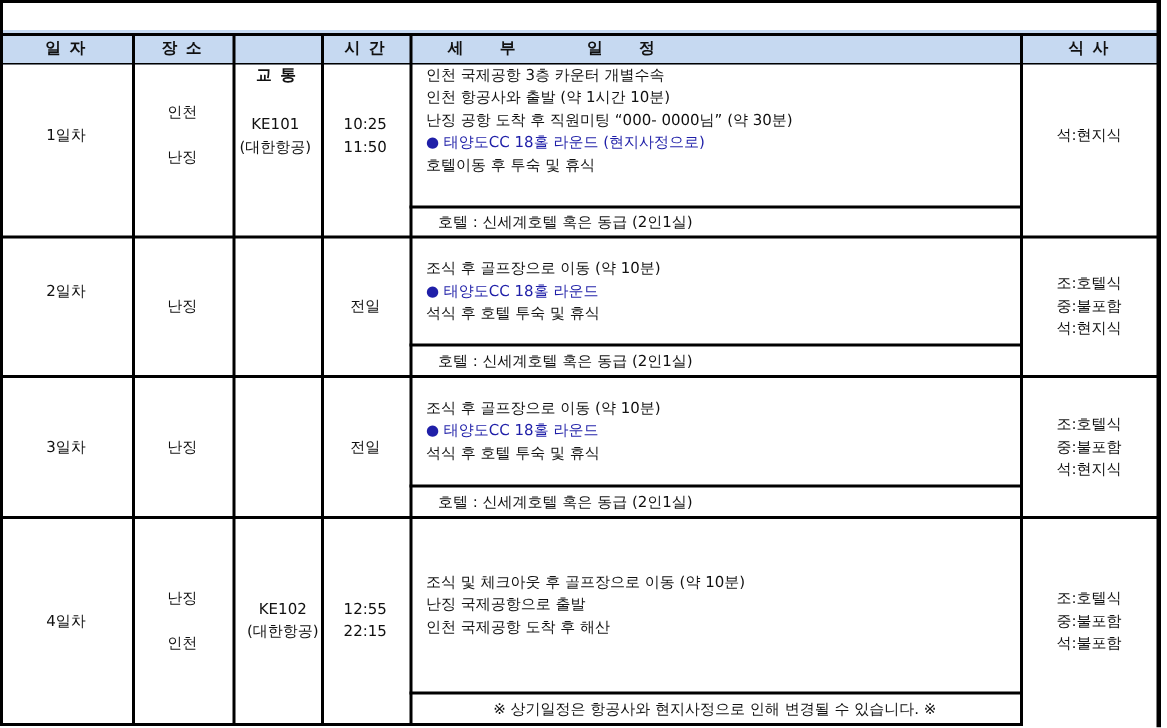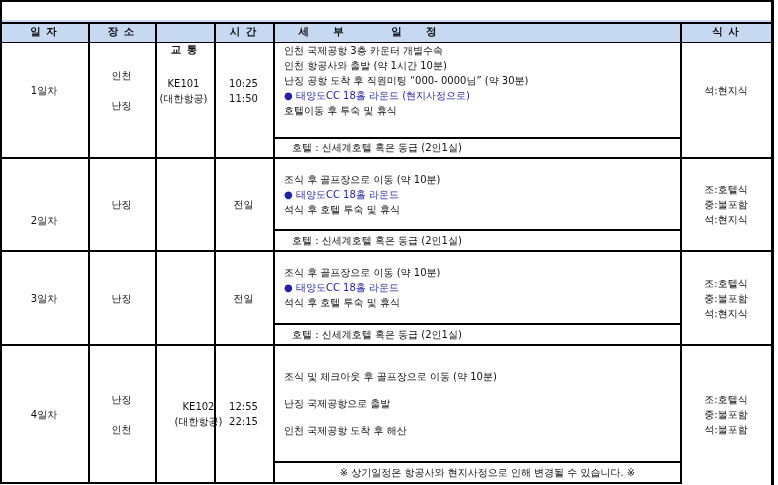--- a/index.html
+++ b/index.html
@@ -6,21 +6,21 @@
   body { width:778px; height:485px; position:relative; overflow:hidden;
          font-family:"DejaVu Sans", "Liberation Sans", sans-serif; font-size:10px; color:#111; }
   .abs { position:absolute; box-sizing:border-box; }
   .hdr { background:#c6d9f1; border-bottom:1px solid #000; display:flex; align-items:center; justify-content:center; font-weight:bold; font-size:10.5px; letter-spacing:1px;margin-top:20px; }
   .vline { position:absolute; width:1.5px; background:#000; }
   .hline { position:absolute; height:1.5px; background:#000; }
   .cell { display:flex; flex-direction:column; align-items:center; justify-content:center; text-align:center; line-height:15px; font-size:10px; }
   .sched { display:flex; flex-direction:column; justify-content:center; padding-left:11px; line-height:15px; font-size:10px; }
   .sched .blue { color:#1f1fa8; }
   .hotel { display:flex; align-items:center; padding-left:19px; font-size:10px; }
-  .notice { display:flex; align-items:center; justify-content:center; font-size:10px;margin-left:11px; }
+  .notice { display:flex; align-items:center; justify-content:center; font-size:10px; }
   .gap { height:15px; }
 </style>
 </head>
 <body>
 
 <div class="abs hdr" style="left:0;top:0;width:772px;height:23px;"></div>
 <div class="abs hdr" style="left:0;top:0;width:88px;height:23px;background:transparent;border:none;">일  자</div>
 <div class="abs hdr" style="left:88px;top:0;width:67px;height:23px;background:transparent;border:none;">장  소</div>
 <div class="abs hdr" style="left:155px;top:16px;width:59px;height:28px;background:transparent;border:none;">교  통</div>
 <div class="abs hdr" style="left:214px;top:0;width:59px;height:23px;background:transparent;border:none;">시  간</div>
@@ -48,21 +48,21 @@
   <span>인천 항공사와 출발 (약 1시간 10분)</span>
   <span>난징 공항 도착 후 직원미팅 “000- 0000님” (약 30분)</span>
   <span class="blue">● 태양도CC 18홀 라운드 (현지사정으로)</span>
   <span>호텔이동 후 투숙 및 휴식</span>
 </div>
 <div class="abs hotel" style="left:273px;top:138px;width:407px;height:20px;">호텔 : 신세계호텔 혹은 동급 (2인1실)</div>
 <div class="abs cell" style="left:680px;top:23px;width:92px;height:135px;">
   <span>석:현지식</span>
 </div>
 
-<div class="abs cell" style="left:0;top:174px;width:88px;height:93px;">
+<div class="abs cell" style="left:0;top:148px;width:88px;height:93px;">
   <span>2일차</span>
 </div>
 <div class="abs cell" style="left:88px;top:158px;width:67px;height:93px;">
   <span>난징</span>
 </div>
 <div class="abs cell" style="left:155px;top:158px;width:59px;height:93px;"></div>
 <div class="abs cell" style="left:214px;top:158px;width:59px;height:93px;">
   <span>전일</span>
 </div>
 <div class="abs sched" style="left:273px;top:158px;width:407px;height:72px;">
@@ -100,29 +100,29 @@
 </div>
 
 <div class="abs cell" style="left:0;top:345px;width:88px;height:138px;">
   <span>4일차</span>
 </div>
 <div class="abs cell" style="left:88px;top:345px;width:67px;height:138px;">
   <span>난징</span>
   <span class="gap"></span>
   <span>인천</span>
 </div>
-<div class="abs cell" style="left:169px;top:345px;width:59px;height:138px;">
+<div class="abs cell" style="left:159px;top:345px;width:59px;height:138px;">
   <span>KE102</span>
   <span>(대한항공)</span>
 </div>
 <div class="abs cell" style="left:214px;top:345px;width:59px;height:138px;">
   <span>12:55</span>
   <span>22:15</span>
 </div>
-<div class="abs sched" style="left:273px;top:345px;width:407px;height:117px;gap:12px;">
+<div class="abs sched" style="left:273px;top:345px;width:407px;height:117px;">
   <span>조식 및 체크아웃 후 골프장으로 이동 (약 10분)</span>
   <span>난징 국제공항으로 출발</span>
   <span>인천 국제공항 도착 후 해산</span>
 </div>
 <div class="abs notice" style="left:273px;top:462px;width:407px;height:21px;">※ 상기일정은 항공사와 현지사정으로 인해 변경될 수 있습니다. ※</div>
 <div class="abs cell" style="left:680px;top:345px;width:92px;height:138px;">
   <span>조:호텔식</span>
   <span>중:불포함</span>
   <span>석:불포함</span>
 </div>

